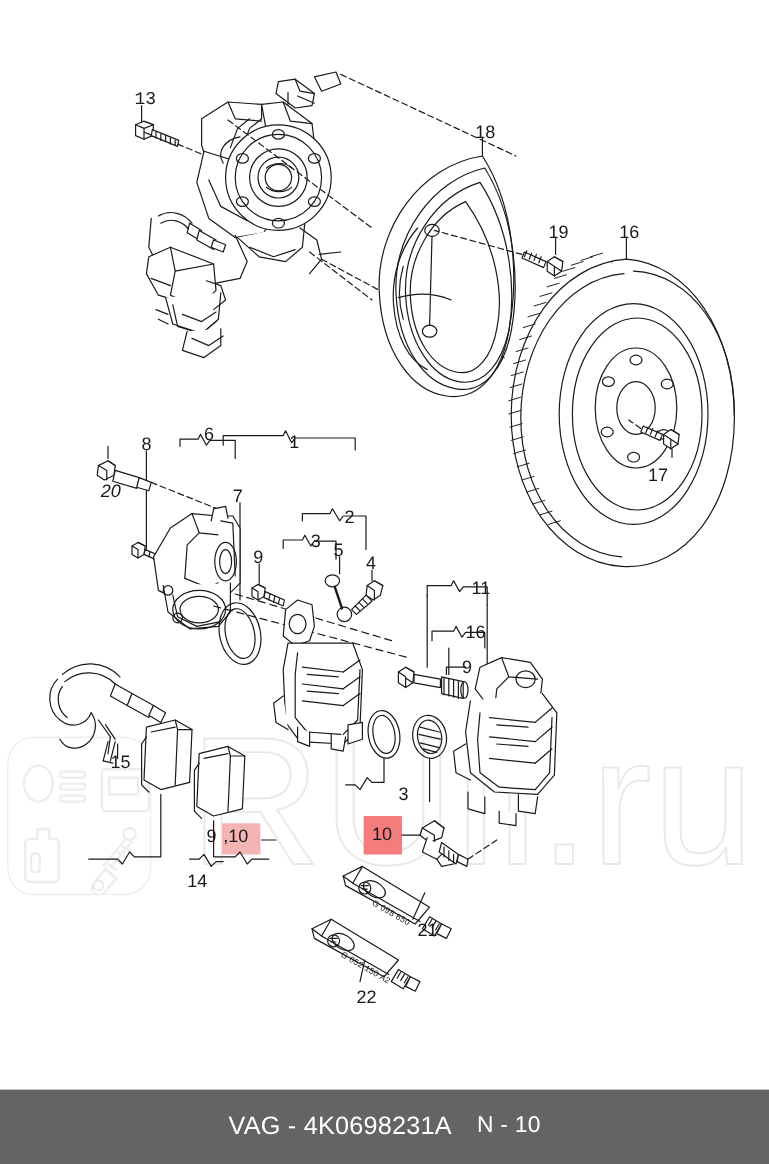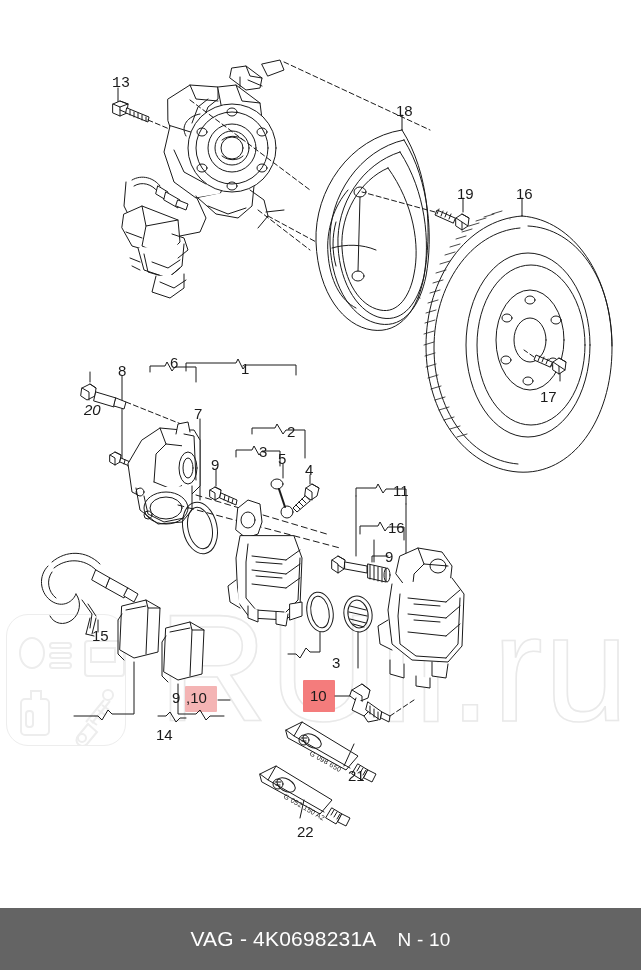--- a/index.html
+++ b/index.html
@@ -86,21 +86,21 @@
     top: 908px;
     width: 641px;
     height: 62px;
     background: #646464;
     display: flex;
     align-items: center;
     justify-content: center;
   }
   #footer-inner {
     display: flex;
-    align-items: flex-end;
+    align-items: flex-start;
     gap: 21px;
   }
   #footer-part {
     color: #ffffff;
     font-size: 21px;
     letter-spacing: 0.2px;
     font-family: "Liberation Sans", sans-serif;
   }
   #footer-section {
     color: #ffffff;

